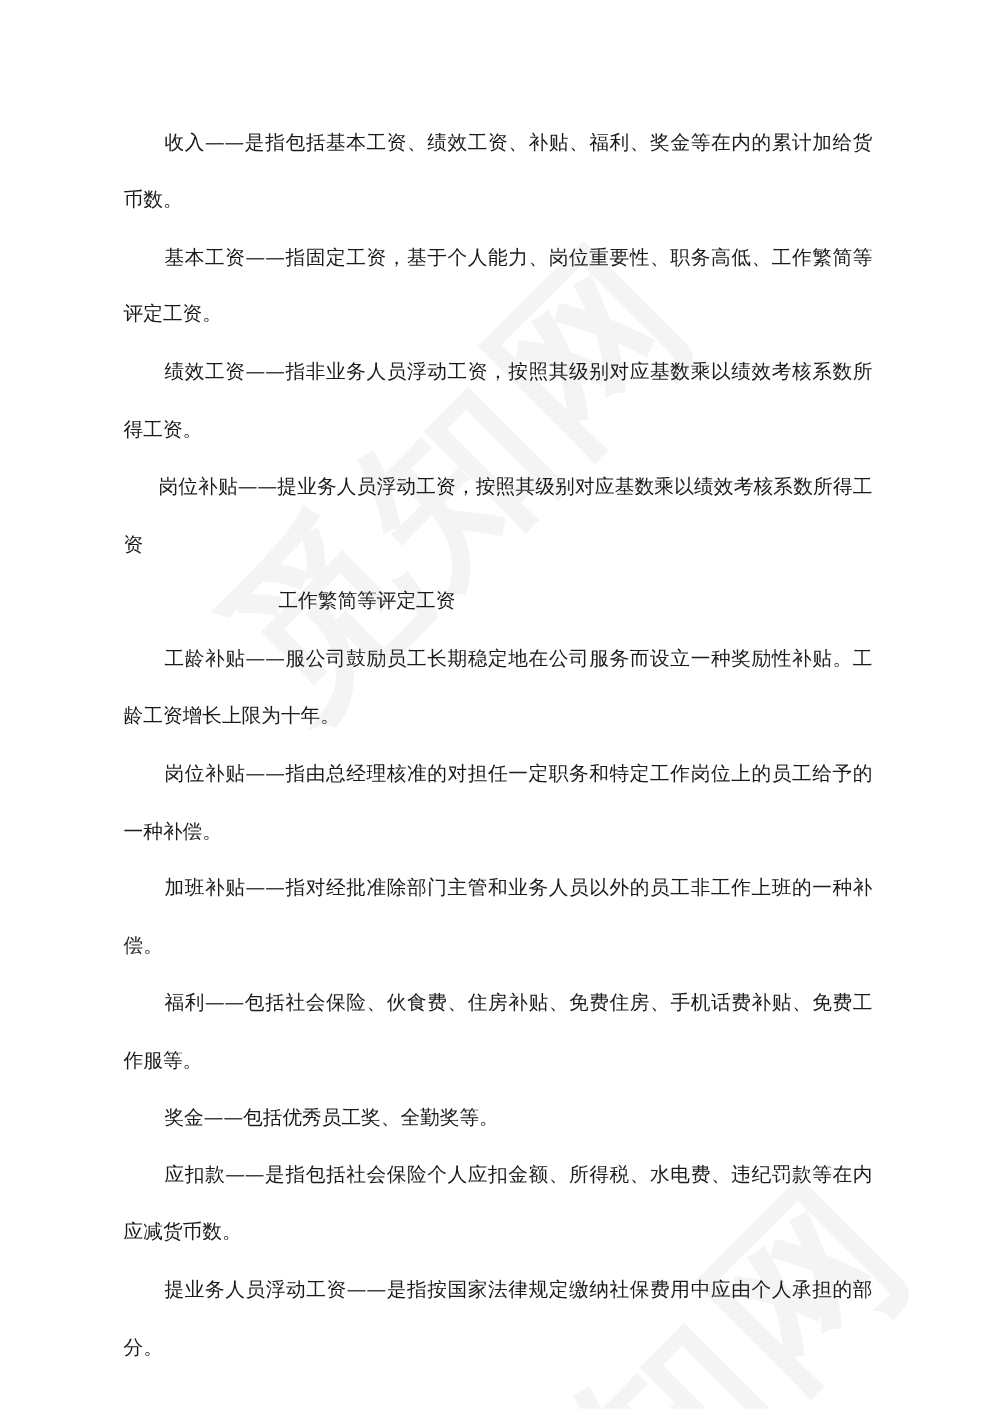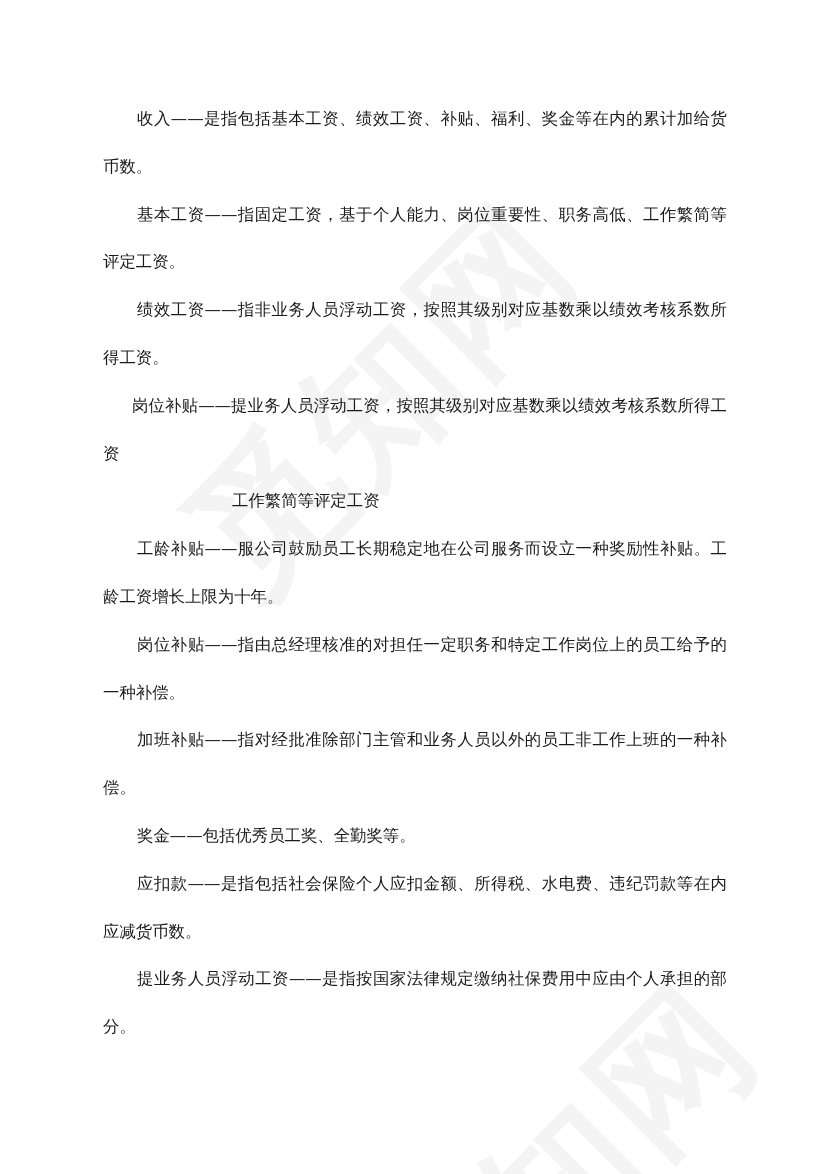--- a/index.html
+++ b/index.html
@@ -83,20 +83,21 @@
     <p class="para"><span class="term">绩效工资</span><span>——</span><span>指非业务人员浮动工资，按照其级别对应基数乘以绩效考核系数所得工资。</span></p>
 
     <p class="para special"><span class="term">岗位补贴</span><span>——</span><span>提业务人员浮动工资，按照其级别对应基数乘以绩效考核系数所得工资</span><span class="cont">工作繁简等评定工资</span></p>
 
     <p class="para"><span class="term">工龄补贴</span><span>——</span><span>服公司鼓励员工长期稳定地在公司服务而设立一种奖励性补贴。工龄工资增长上限为十年。</span></p>
 
     <p class="para"><span class="term">岗位补贴</span><span>——</span><span>指由总经理核准的对担任一定职务和特定工作岗位上的员工给予的一种补偿。</span></p>
 
     <p class="para"><span class="term">加班补贴</span><span>——</span><span>指对经批准除部门主管和业务人员以外的员工非工作上班的一种补偿。</span></p>
 
+    <p class="para"><span class="term">福利</span><span>——</span><span>包括社会保险、伙食费、住房补贴、免费住房、手机话费补贴、免费工作服等。</span></p>
 
     <p class="para"><span class="term">奖金</span><span>——</span><span>包括优秀员工奖、全勤奖等。</span></p>
 
     <p class="para"><span class="term">应扣款</span><span>——</span><span>是指包括社会保险个人应扣金额、所得税、水电费、违纪罚款等在内应减货币数。</span></p>
 
     <p class="para"><span class="term">提业务人员浮动工资</span><span>——</span><span>是指按国家法律规定缴纳社保费用中应由个人承担的部分。</span></p>
 
   </div>
 </div>
 

